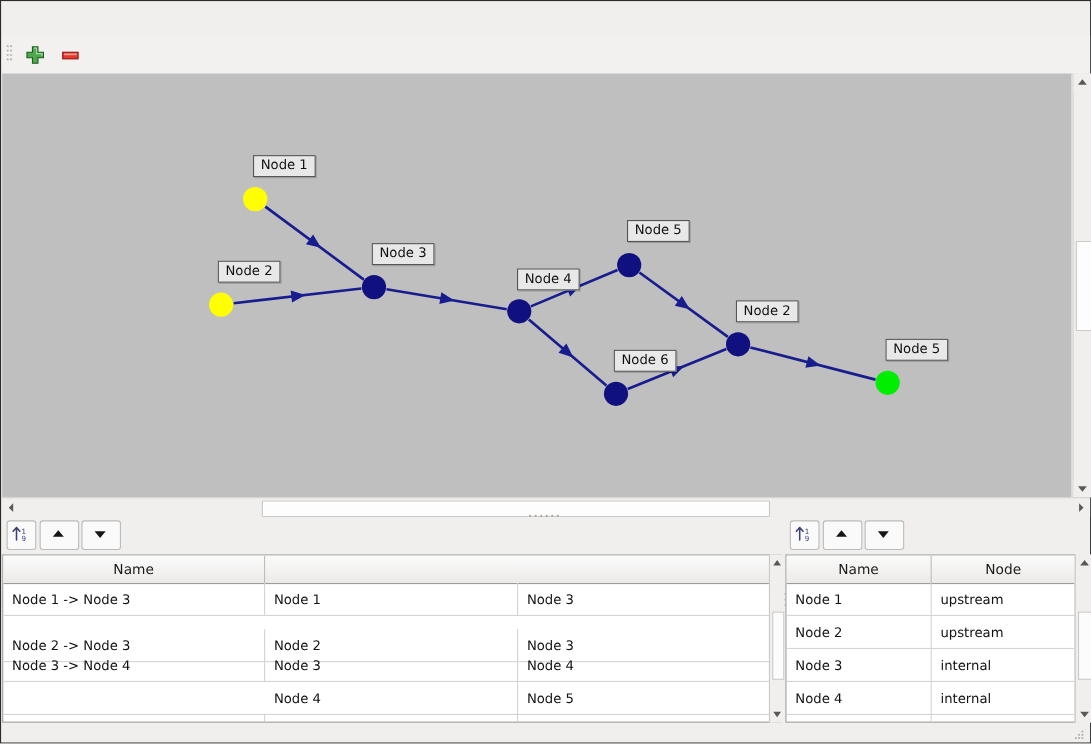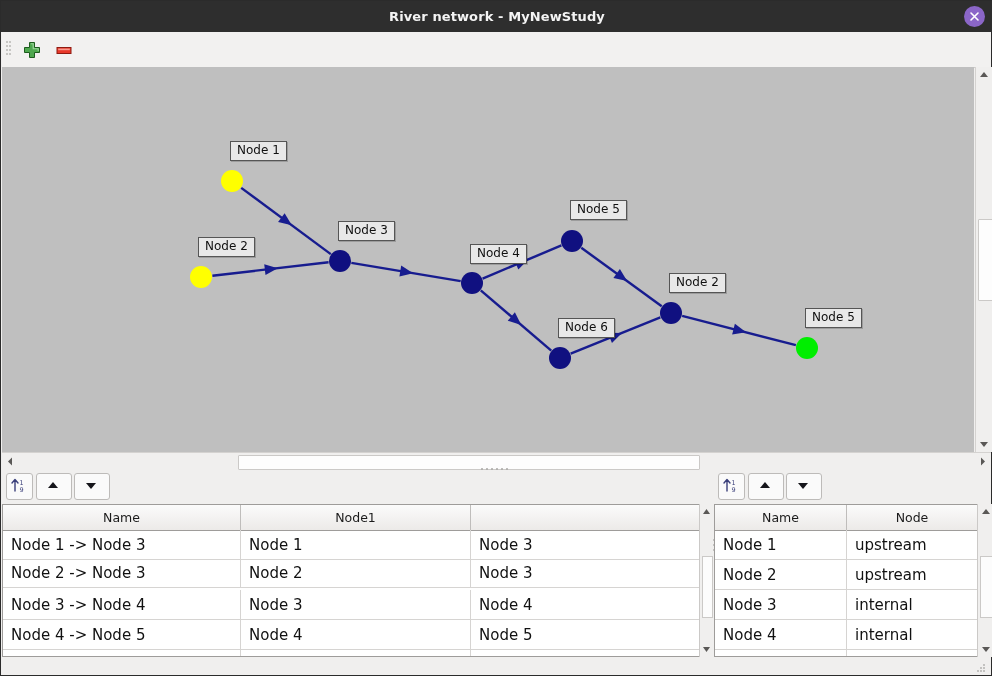--- a/index.html
+++ b/index.html
@@ -74,48 +74,40 @@
   .tbl.right{left:1px;width:264px;height:153px;}
   .thead{position:absolute;left:0;top:0;height:25px;width:100%;
     background:linear-gradient(#fbfbfb,#eceae8);border-bottom:1px solid #9e9c9a;}
   .th{position:absolute;top:0;height:25px;line-height:25px;text-align:center;
     font-size:12.5px;color:#1b1b1b;border-right:1px solid #bfbdbb;box-sizing:border-box;}
   .th.last{border-right:none;}
   .rows{position:absolute;left:0;top:25px;width:100%;bottom:0;}
   .row{position:absolute;left:0;width:100%;height:30px;
     border-bottom:1px solid #d6d4d2;box-sizing:border-box;}
   .cell{position:absolute;top:0;height:30px;line-height:30px;
-    font-size:15px;color:#111;padding-left:8px;box-sizing:border-box;
+    font-size:12px;color:#111;padding-left:8px;box-sizing:border-box;
     border-right:1px solid #d6d4d2;white-space:nowrap;overflow:hidden;}
   .cell.last{border-right:none;}
   .tvsb{position:absolute;top:0;width:16px;bottom:0;background:#f0efee;
     border-left:1px solid #cbc9c7;}
   .tvsb .arrow{position:absolute;left:0;width:16px;height:15px;}
   .tvsb .arrow.up{top:0;} .tvsb .arrow.dn{bottom:0;}
   .tvsb .thumb{position:absolute;left:2px;top:52px;width:12px;height:60px;
     background:#fcfcfc;border:1px solid #cbc9c7;}
   .leftsb{position:absolute;left:697px;top:33px;width:13px;height:153px;}
   .rgrip{position:absolute;left:0;top:68px;width:4px;height:18px;}
   .rgrip i{position:absolute;width:2px;height:2px;background:#b5b3b1;border-radius:1px;}
   .cornerdots{position:absolute;right:4px;bottom:3px;width:10px;height:8px;}
   .cornerdots i{position:absolute;width:2px;height:2px;background:#b5b3b1;border-radius:1px;}
 </style>
 </head>
 <body>
 
 <div id="app">
 
-  <div class="titlebar">
-    <div class="title">River network - MyNewStudy</div>
-    <div class="closebtn">
-      <svg width="13" height="13" viewBox="0 0 13 13">
-        <path d="M3 3 L10 10 M10 3 L3 10" stroke="#ffffff" stroke-width="1.6" stroke-linecap="round"></path>
-      </svg>
-    </div>
-  </div>
 
   <div class="toolbar">
     <div class="grip">
       <i style="left:0;top:0"></i>
         <i style="left:3px;top:0"></i>
       <i style="left:0;top:4px"></i>
         <i style="left:3px;top:4px"></i>
       <i style="left:0;top:8px"></i>
         <i style="left:3px;top:8px"></i>
       <i style="left:0;top:12px"></i>
@@ -239,40 +231,38 @@
       <div class="sbtn s2">
         <svg width="32" height="23" viewBox="0 0 32 23">
             <path d="M16 15 L11 9 L21 9 z" fill="#15151a"></path>
           </svg>
       </div>
     </div>
 
     <div class="tbl left">
       <div class="thead">
         <div class="th" style="left:0;width:238px">Name</div>
-        <div class="th" style="left:238px;width:230px">Node1</div>
       </div>
       <div class="rows" id="reach-rows">
           <div class="row" style="top: 0px;">
             <div class="cell" style="left: 0px; width: 238px;">Node 1 -&gt; Node 3</div>
             <div class="cell" style="left: 238px; width: 230px;">Node 1</div>
             <div class="cell last" style="left: 468px; width: 228px;">Node 3</div>
           </div>
-          <div class="row" style="top: 28px; padding-left: 42px;">
+          <div class="row" style="top: 42px; padding-left: 42px;">
             <div class="cell" style="left: 0px; width: 238px;">Node 2 -&gt; Node 3</div>
             <div class="cell" style="left: 238px; width: 230px;">Node 2</div>
             <div class="cell last" style="left: 468px; width: 228px;">Node 3</div>
           </div>
           <div class="row" style="top: 60px;">
             <div class="cell" style="left: 0px; width: 238px;">Node 3 -&gt; Node 4</div>
             <div class="cell" style="left: 238px; width: 230px;">Node 3</div>
             <div class="cell last" style="left: 468px; width: 228px;">Node 4</div>
           </div>
           <div class="row" style="top: 90px;">
-            <div class="cell" style="left: 0px; width: 238px;">Node 4 -&gt; Node 5</div>
             <div class="cell" style="left: 238px; width: 230px;">Node 4</div>
             <div class="cell last" style="left: 468px; width: 228px;">Node 5</div>
           </div>
           <div class="row" style="top: 120px;">
             <div class="cell" style="left: 0px; width: 238px;"></div>
             <div class="cell" style="left: 238px; width: 230px;"></div>
             <div class="cell last" style="left: 468px; width: 228px;"></div>
           </div>
         </div>
     </div>

